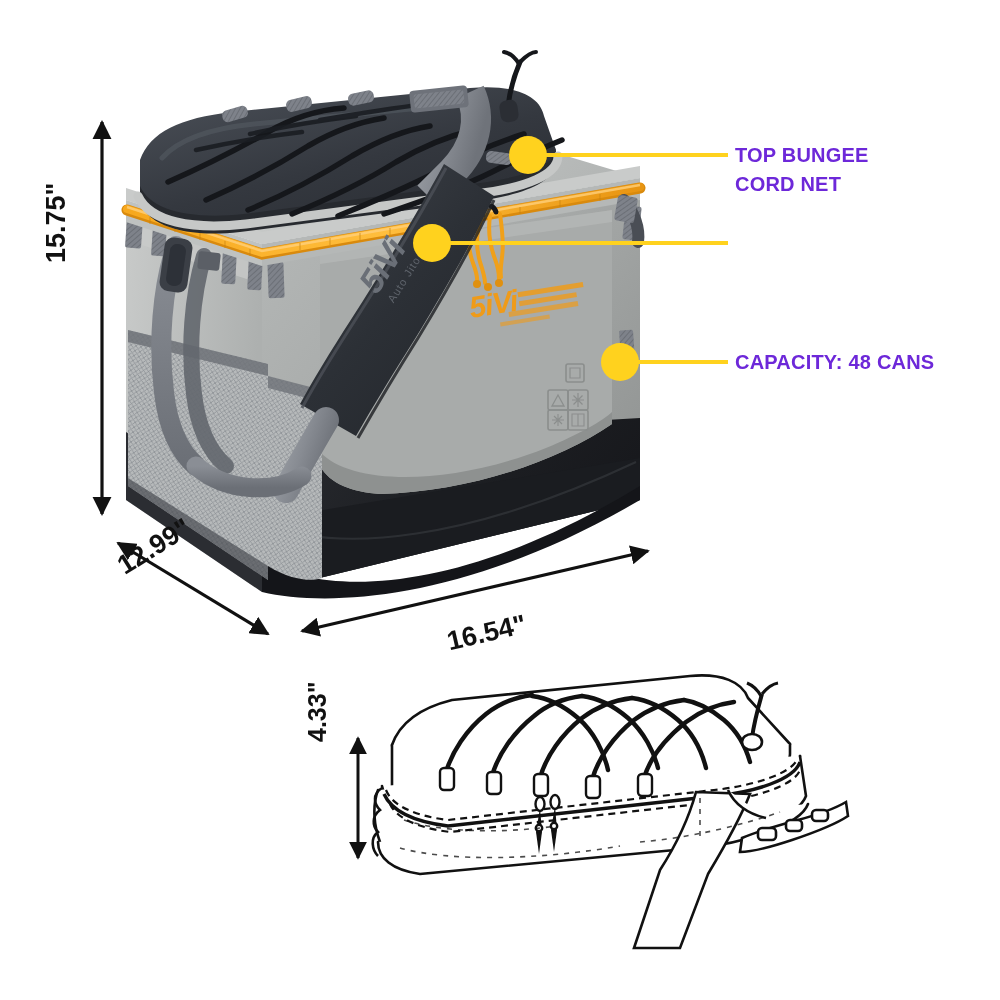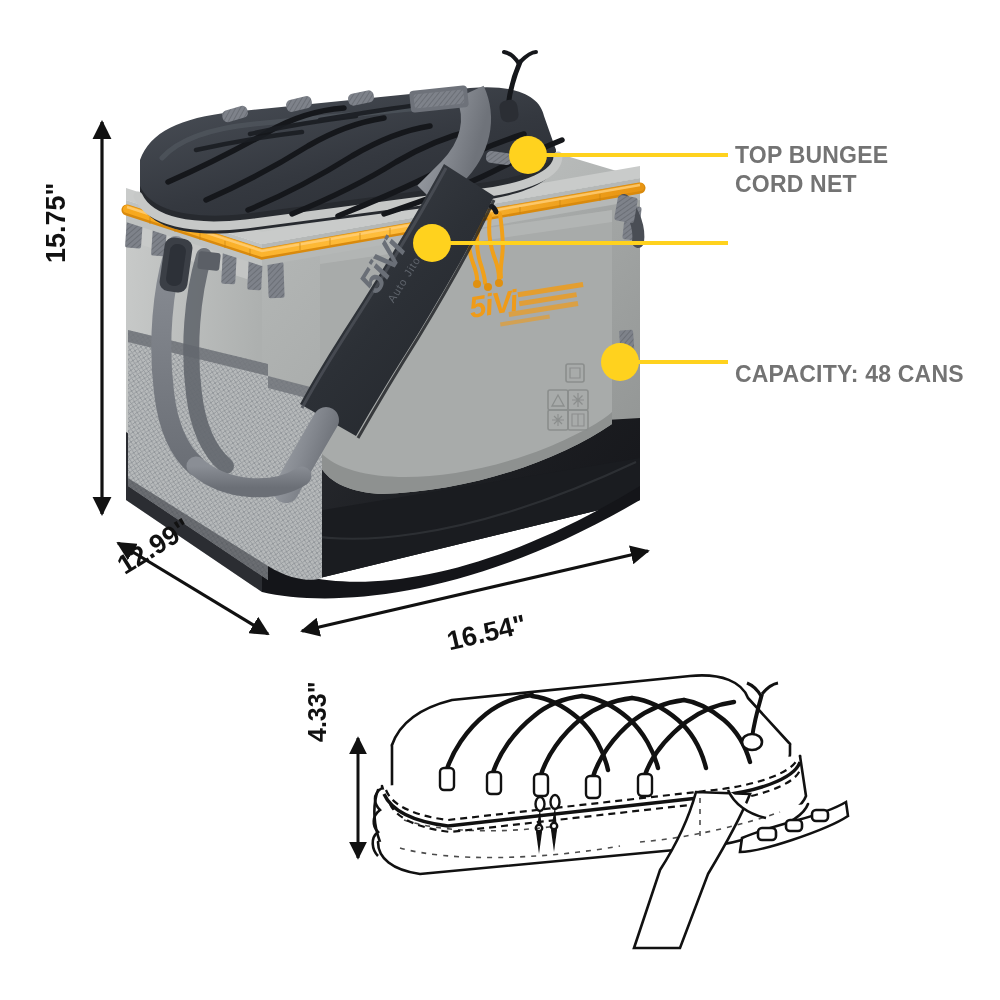--- a/index.html
+++ b/index.html
@@ -28,30 +28,30 @@
     width: 1000px;
     height: 1000px;
   }
   svg.layer { display: block; }
 
   
   .callout-text {
     position: absolute;
     font-family: "Liberation Sans", sans-serif;
     font-weight: bold;
-    font-size: 23px;
+    font-size: 20px;
     line-height: 29px;
     letter-spacing: 0.2px;
-    color: #737373;
+    color: #6d28d9;
     white-space: pre-line;
     text-transform: uppercase;
   }
   #callout-text-0 { left: 735px; top: 141px; }
   #callout-text-1 { left: 735px; top: 227px; }
-  #callout-text-2 { left: 735px; top: 360px; }
+  #callout-text-2 { left: 735px; top: 348px; }
 
   
   .dim-label {
     position: absolute;
     font-family: "Liberation Sans", sans-serif;
     font-weight: bold;
     font-size: 27px;
     color: #111111;
     white-space: nowrap;
   }

